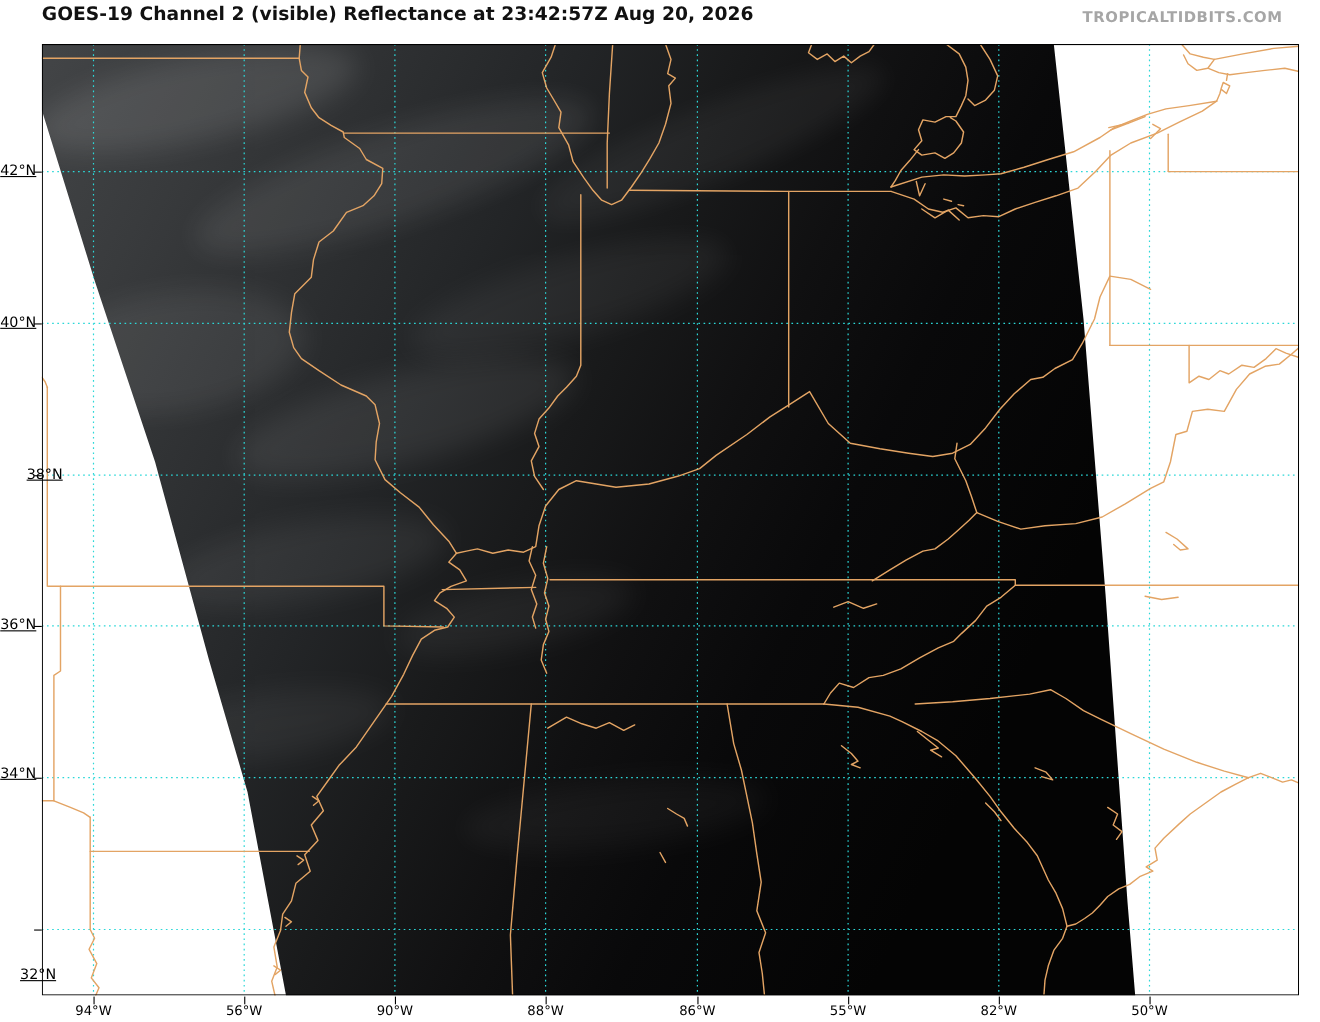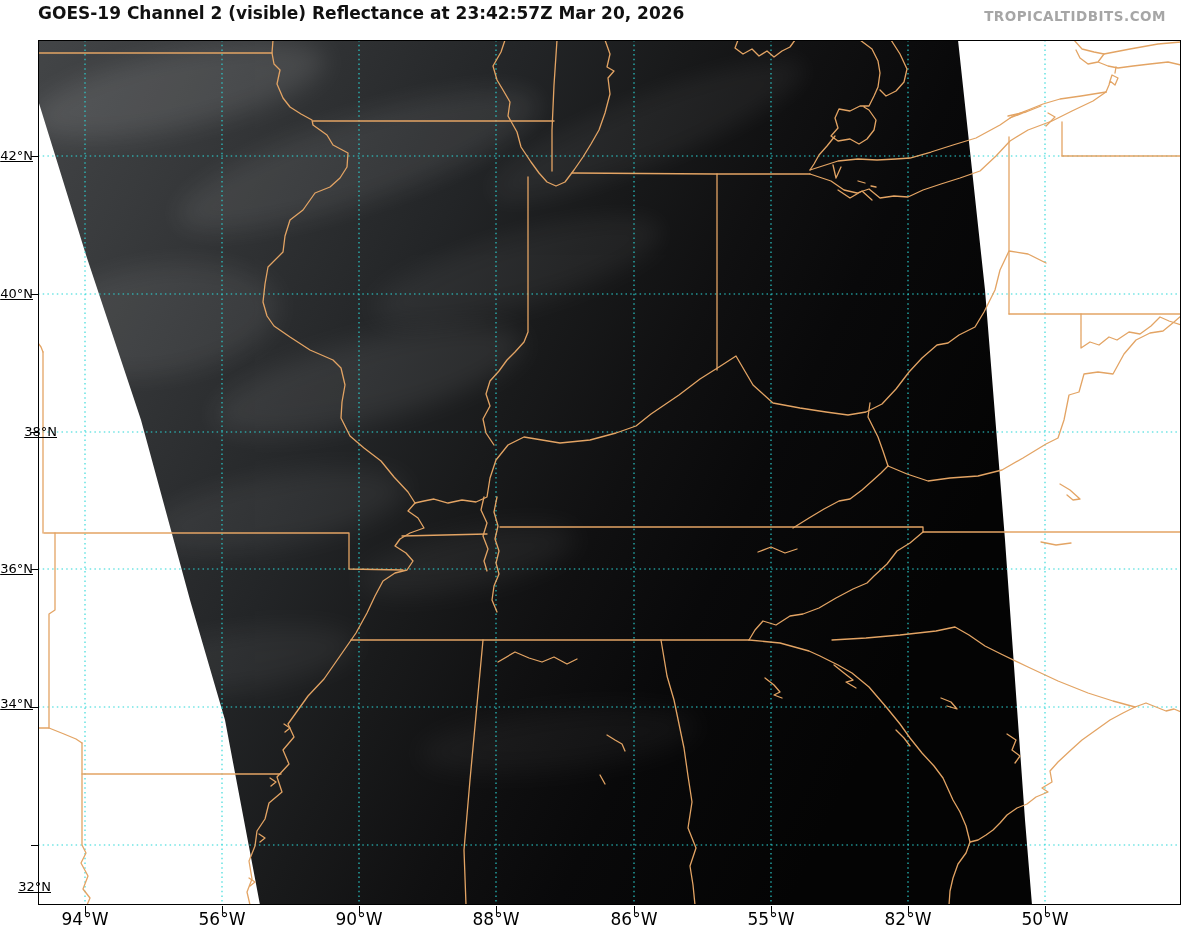--- a/index.html
+++ b/index.html
@@ -3,30 +3,30 @@
 <meta charset="utf-8">
 <style>
   html,body{margin:0;padding:0;background:#ffffff;}
   body{width:1200px;height:929px;position:relative;overflow:hidden;
        font-family:"DejaVu Sans","Liberation Sans",sans-serif;}
   #stage{position:absolute;inset:0;background:#fff;}
   .title{position:absolute;left:38px;top:3px;font-size:17px;font-weight:bold;color:#111;white-space:nowrap;}
   .watermark{position:absolute;top:8px;right:34px;font-size:13.5px;font-weight:bold;color:#a6a6a6;letter-spacing:0.5px;white-space:nowrap;text-align:center;}
   #plot{position:absolute;left:38px;top:40px;width:1143px;height:865px;}
   .lat-label{position:absolute;left:0;width:33px;text-align:right;font-size:13px;color:#000;line-height:16px;text-decoration:underline;}
-  .lon-label{position:absolute;width:64px;text-align:center;font-size:17px;color:#000;top:911px;line-height:16px;}
+  .lon-label{position:absolute;width:64px;text-align:center;font-size:12px;color:#000;top:911px;line-height:16px;}
   .tick{position:absolute;background:#000;}
   .tick.left{width:7px;height:1px;left:31px;}
   .tick.bottom{width:1px;height:7px;top:906px;}
 </style>
 </head>
 <body>
 
 <div id="stage">
-  <div class="title">GOES-19 Channel 2 (visible) Reflectance at 23:42:57Z Mar 20, 2026</div>
+  <div class="title">GOES-19 Channel 2 (visible) Reflectance at 23:42:57Z Aug 20, 2026</div>
   <div class="watermark">TROPICALTIDBITS.COM</div>
   <div id="plot"><svg width="1143" height="865" viewBox="0 0 1143 865">
         <defs>
           <linearGradient id="swathGrad" x1="0" y1="0" x2="1" y2="0.42">
             <stop offset="0%" stop-color="#434547"></stop>
             <stop offset="14%" stop-color="#393b3d"></stop>
             <stop offset="28%" stop-color="#2e3032"></stop>
             <stop offset="42%" stop-color="#232527"></stop>
             <stop offset="55%" stop-color="#191a1b"></stop>
             <stop offset="68%" stop-color="#101011"></stop>

